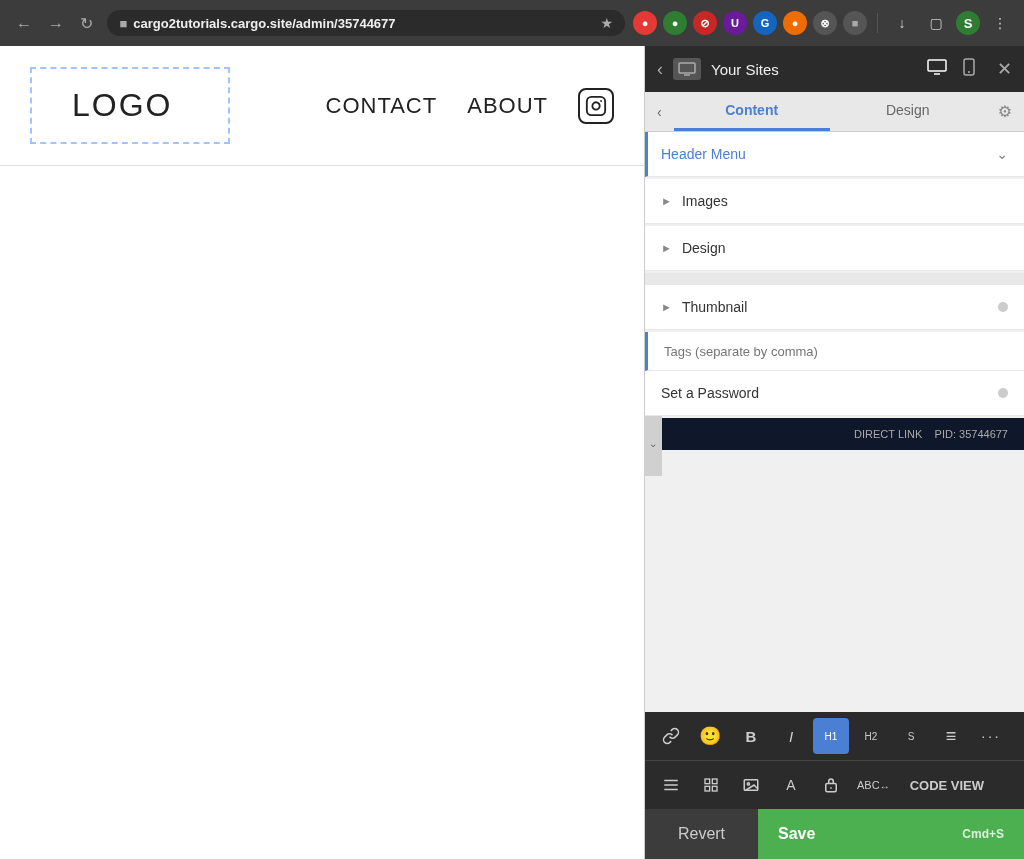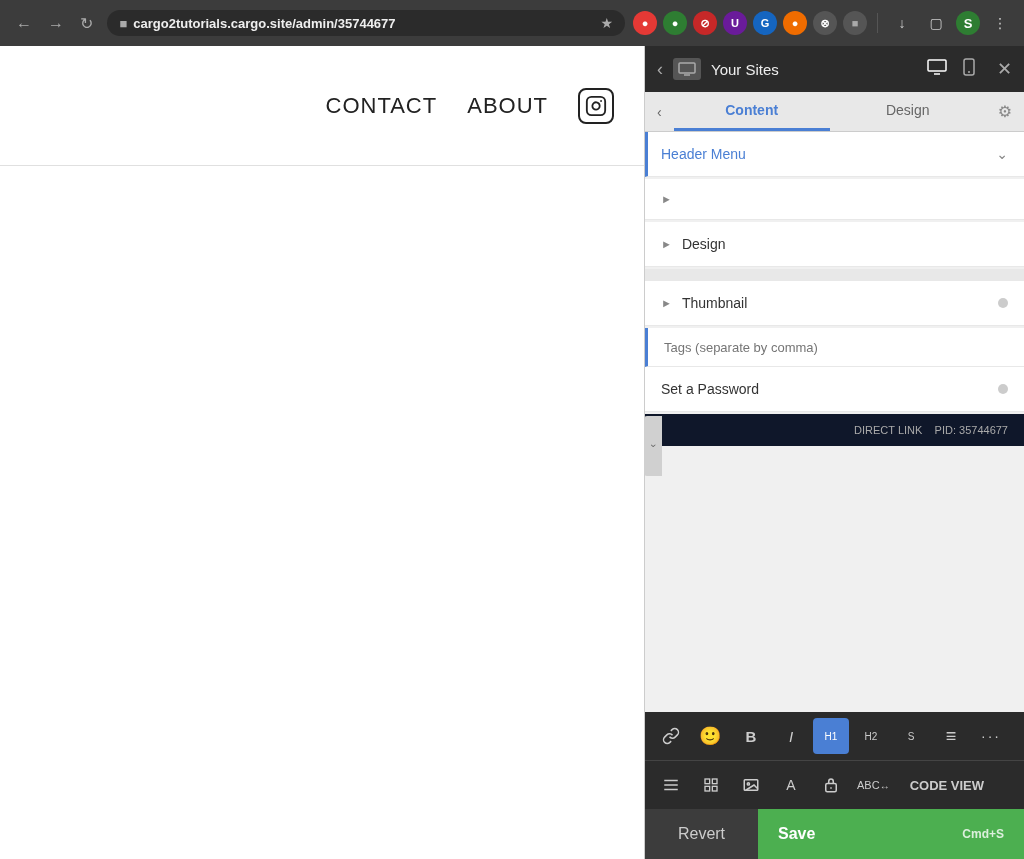--- a/index.html
+++ b/index.html
@@ -373,20 +373,23 @@
     <button class="browser-icon-btn">▢</button>
     <div class="browser-icon-circle" style="background:#2e7d32; color:#fff; font-size:13px;">S</div>
     <button class="browser-icon-btn">⋮</button>
   </div>
 </div>
 
 <div class="main-layout">
 
   <div class="site-preview">
     <div class="site-header">
+      <div class="logo-box">
+        <span>LOGO</span>
+      </div>
       <nav class="nav-menu">
         <span class="nav-item">CONTACT</span>
         <span class="nav-item">ABOUT</span>
         <div class="instagram-icon">
           <svg width="22" height="22" viewBox="0 0 24 24" fill="none" stroke="#222" stroke-width="2" stroke-linecap="round" stroke-linejoin="round">
             <rect x="2" y="2" width="20" height="20" rx="5" ry="5"></rect>
             <path d="M16 11.37A4 4 0 1 1 12.63 8 4 4 0 0 1 16 11.37z"></path>
             <line x1="17.5" y1="6.5" x2="17.51" y2="6.5"></line>
           </svg>
         </div>
@@ -445,20 +448,21 @@
       <div class="section-item">
         <div class="section-header active">
           <span class="section-label blue">Header Menu</span>
           <span class="section-chevron">⌄</span>
         </div>
       </div>
 
       <div class="section-item">
         <div class="section-header">
           <span class="section-arrow">►</span>
+          <span class="section-label">Images</span>
         </div>
       </div>
 
       <div class="section-item">
         <div class="section-header">
           <span class="section-arrow">►</span>
           <span class="section-label">Design</span>
         </div>
       </div>
 

